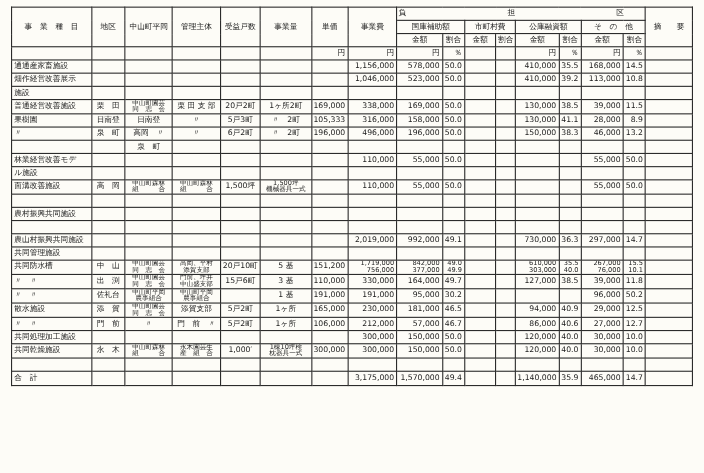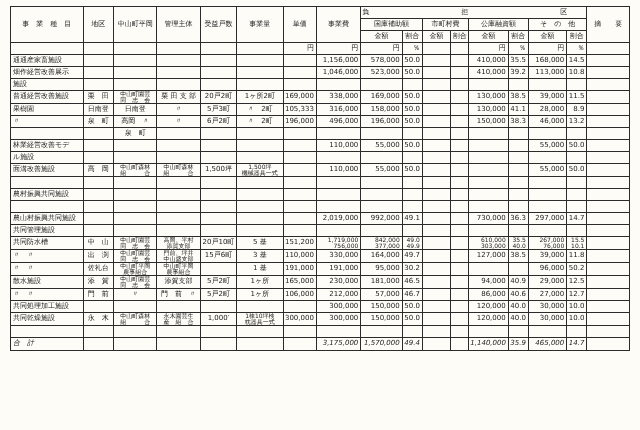--- a/index.html
+++ b/index.html
@@ -38,21 +38,21 @@
     vertical-align:middle;
     height:11px;
     overflow:hidden;
     white-space:nowrap;
   }
   th{font-weight:normal;text-align:center;}
   .ctr{text-align:center;}
   .rt{text-align:right;padding-right:2px;}
   .lf{text-align:left;padding-left:2px;}
   .spread{letter-spacing:2px;}
-  .lastrow td{height:12px;font-style:italic;}
+  .lastrow td{height:12px;}
   .two-line{line-height:1.0;white-space:normal;}
 </style>
 </head>
 <body>
 
 <div id="page">
 
 
   <table>
     <colgroup>

